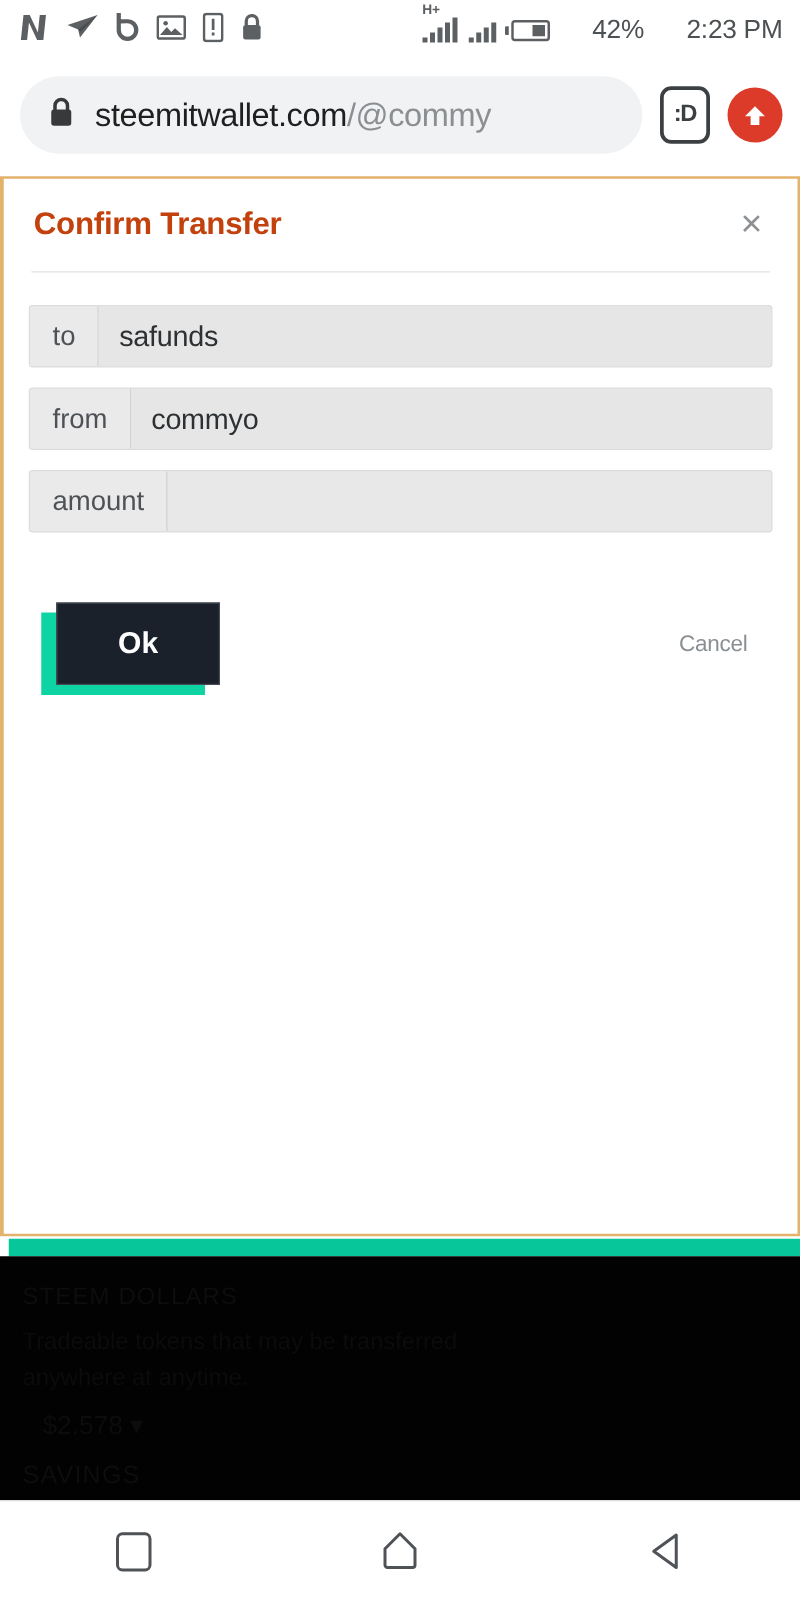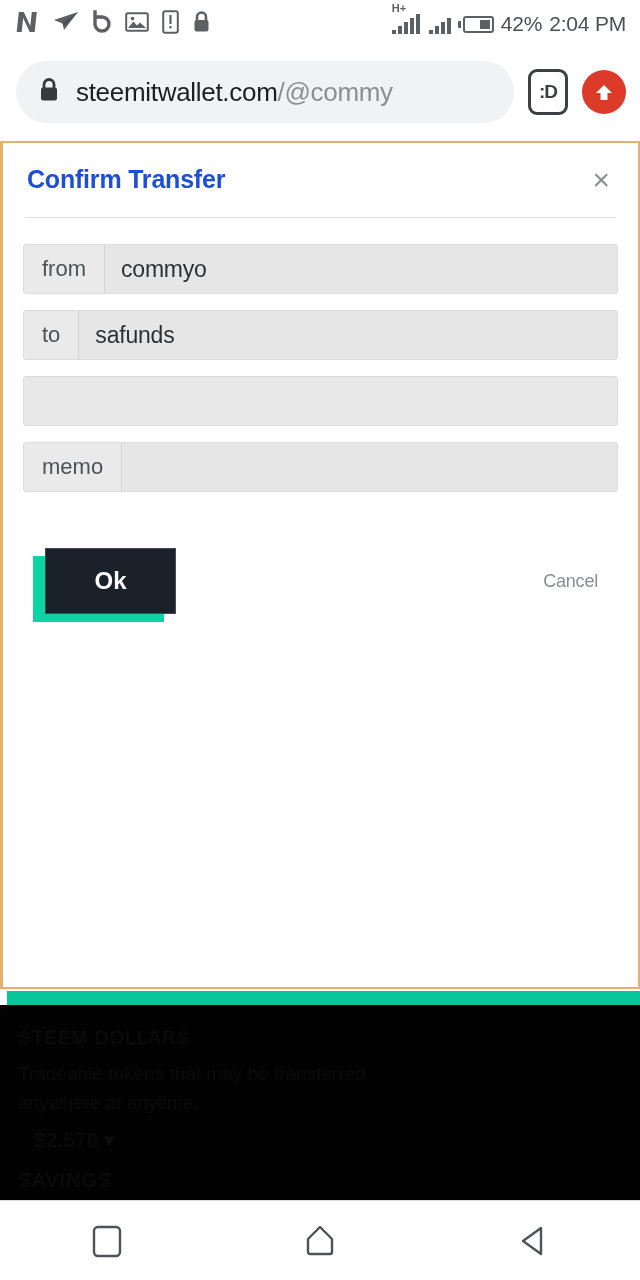--- a/index.html
+++ b/index.html
@@ -16,21 +16,21 @@
     height: 48px; width: 100%;
     display: flex; align-items: center;
     justify-content: space-between;
     padding: 0 14px 0 16px;
     background: #ffffff;
     color: #5d6063;
   }
   .status-left { display: flex; align-items: center; gap: 13px; }
   .status-right { display: flex; align-items: center; gap: 7px; }
   .sb-icon { display: block; }
-  .status-text { font-size: 21px; color: #4d5154; letter-spacing: -0.2px; }
+  .status-text { font-size: 21px; color: #4d5154; letter-spacing: -0.2px; margin-left: 27px; }
   .signal-wrap { position: relative; display: flex; align-items: flex-end; gap: 9px; }
   .hplus {
     position: absolute; top: -11px; left: 0;
     font-size: 11px; font-weight: bold; color: #5d6063; line-height: 1;
   }
   .bars { display: flex; align-items: flex-end; gap: 2px; }
   .bars i { display: block; width: 4px; background: #5d6063; }
   .bars i:nth-child(1) { height: 4px; }
   .bars i:nth-child(2) { height: 8px; }
   .bars i:nth-child(3) { height: 12px; }
@@ -86,21 +86,21 @@
     border: 2px solid #e3b36b;
     border-left-width: 3px;
     overflow: hidden;
   }
   .dialog-head {
     display: flex; align-items: flex-start;
     justify-content: space-between;
     padding: 22px 24px 0 24px;
   }
   .dialog-title {
-    font-size: 25px; font-weight: bold; color: #1d4ed8;
+    font-size: 25px; font-weight: bold; color: #c2410c;
     letter-spacing: -0.2px;
   }
   .close-x {
     font-size: 30px; color: #8d9194; line-height: 1;
     padding: 0 4px; cursor: pointer; font-weight: 300;
   }
   .divider {
     height: 1px; background: #e2e2e2;
     margin: 22px 22px 0 22px;
   }
@@ -265,21 +265,21 @@
             <i></i>
           </span>
       </div>
       <div class="battery">
         <span class="batt-tip"></span>
         <span class="batt-body">
             <span class="batt-fill"></span>
           </span>
       </div>
       <span class="status-text">42%</span>
-      <span class="status-text">2:04 PM</span>
+      <span class="status-text">2:23 PM</span>
     </div>
   </div>
 
   <div class="browser-bar">
     <div class="url-pill">
       <span class="lock-glyph">
         <svg width="22" height="28" viewBox="0 0 22 28">
             <path d="M6 12V8.5a5 5 0 0 1 10 0V12" fill="none" stroke="#38393b" stroke-width="2.8"></path>
             <rect x="3" y="11.5" width="16" height="13" rx="2.2" fill="#38393b"></rect>
           </svg>
@@ -309,32 +309,29 @@
 
   <div class="dialog">
     <div class="dialog-head">
       <div class="dialog-title">Confirm Transfer</div>
       <div class="close-x">×</div>
     </div>
     <div class="divider"></div>
 
     <div class="fields">
       <div class="field-row">
+        <div class="field-label">to</div>
+        <div class="field-value">safunds</div>
+      </div>
+      <div class="field-row">
         <div class="field-label">from</div>
         <div class="field-value">commyo</div>
       </div>
       <div class="field-row">
-        <div class="field-label">to</div>
-        <div class="field-value">safunds</div>
-      </div>
-      <div class="field-row">
-      </div>
-      <div class="field-row">
-        <div class="field-label">memo</div>
-        <div class="field-value"></div>
+        <div class="field-label">amount</div>
       </div>
     </div>
 
     <div class="actions">
       <div class="ok-wrap">
         <div class="ok-shadow"></div>
         <div class="ok-btn">Ok</div>
       </div>
       <button class="cancel-btn">Cancel</button>
     </div>

